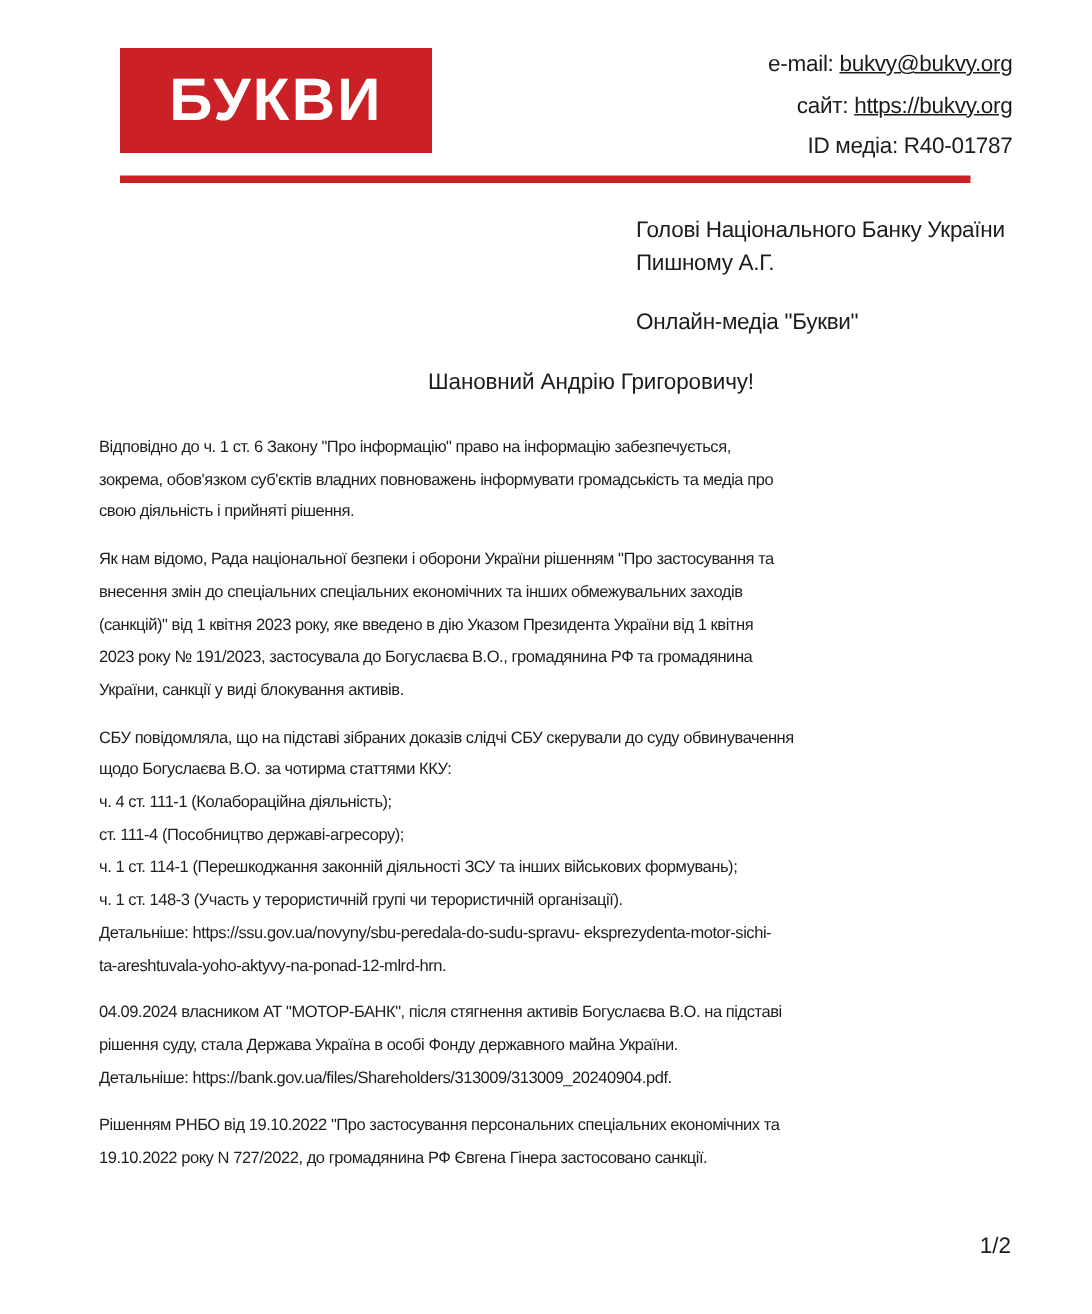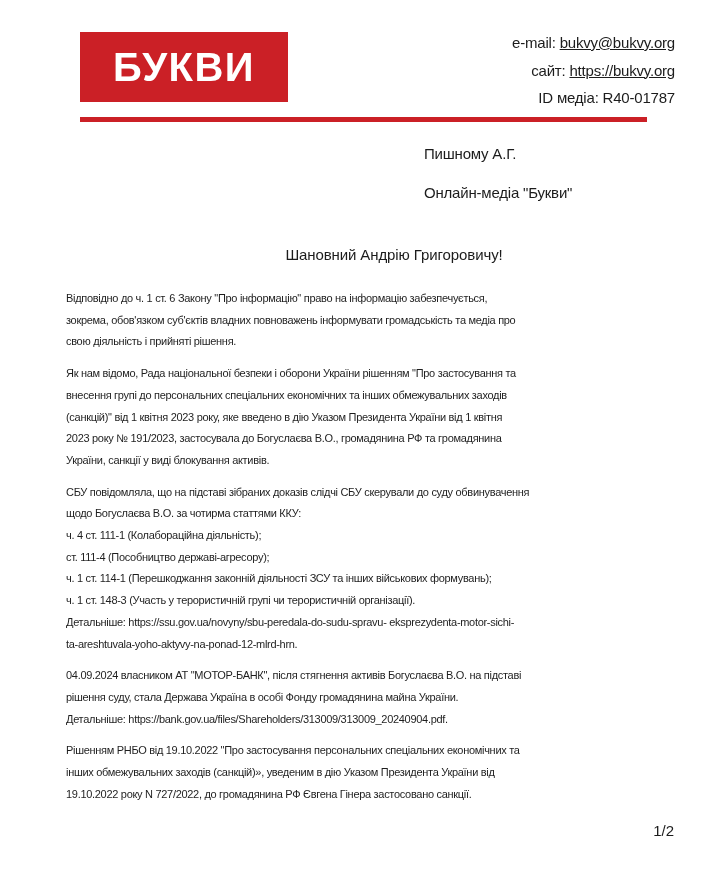--- a/index.html
+++ b/index.html
@@ -84,54 +84,54 @@
   <div>
     <span>сайт:</span>
     <span class="link">https://bukvy.org</span>
   </div>
   <div>ID медіа: R40-01787</div>
 </div>
 
 <div class="abs rule"></div>
 
 <div class="abs recipient">
+  <div>Голові Національного Банку України</div>
   <div>Пишному А.Г.</div>
   <div class="org">Онлайн-медіа "Букви"</div>
 </div>
 
 <div class="abs salutation">Шановний Андрію Григоровичу!</div>
 
 <div class="abs content">
   <div class="para">
     <div class="line">Відповідно до ч. 1 ст. 6 Закону "Про інформацію" право на інформацію забезпечується,</div>
     <div class="line">зокрема, обов'язком суб'єктів владних повноважень інформувати громадськість та медіа про</div>
     <div class="line">свою діяльність і прийняті рішення.</div>
   </div>
   <div class="para">
     <div class="line">Як нам відомо, Рада національної безпеки і оборони України рішенням "Про застосування та</div>
-    <div class="line">внесення групі до персональних спеціальних економічних та інших обмежувальних заходів</div>
+    <div class="line">внесення змін до спеціальних спеціальних економічних та інших обмежувальних заходів</div>
     <div class="line">(санкцій)" від 1 квітня 2023 року, яке введено в дію Указом Президента України від 1 квітня</div>
     <div class="line">2023 року № 191/2023, застосувала до Богуслаєва В.О., громадянина РФ та громадянина</div>
     <div class="line">України, санкції у виді блокування активів.</div>
   </div>
   <div class="para">
     <div class="line">СБУ повідомляла, що на підставі зібраних доказів слідчі СБУ скерували до суду обвинувачення</div>
     <div class="line">щодо Богуслаєва В.О. за чотирма статтями ККУ:</div>
     <div class="line">ч. 4 ст. 111-1 (Колабораційна діяльність);</div>
     <div class="line">ст. 111-4 (Пособництво державі-агресору);</div>
     <div class="line">ч. 1 ст. 114-1 (Перешкоджання законній діяльності ЗСУ та інших військових формувань);</div>
     <div class="line">ч. 1 ст. 148-3 (Участь у терористичній групі чи терористичній організації).</div>
     <div class="line">Детальніше: https://ssu.gov.ua/novyny/sbu-peredala-do-sudu-spravu- eksprezydenta-motor-sichi-</div>
     <div class="line">ta-areshtuvala-yoho-aktyvy-na-ponad-12-mlrd-hrn.</div>
   </div>
   <div class="para">
     <div class="line">04.09.2024 власником АТ "МОТОР-БАНК", після стягнення активів Богуслаєва В.О. на підставі</div>
-    <div class="line">рішення суду, стала Держава Україна в особі Фонду громадянина майна України.</div>
+    <div class="line">рішення суду, стала Держава Україна в особі Фонду державного майна України.</div>
     <div class="line">Детальніше: https://bank.gov.ua/files/Shareholders/313009/313009_20240904.pdf.</div>
   </div>
   <div class="para">
     <div class="line">Рішенням РНБО від 19.10.2022 "Про застосування персональних спеціальних економічних та</div>
-    <div class="line">інших обмежувальних заходів (санкцій)», уведеним в дію Указом Президента України від</div>
     <div class="line">19.10.2022 року N 727/2022, до громадянина РФ Євгена Гінера застосовано санкції.</div>
   </div>
 </div>
 
 <div class="abs page-number">1/2</div>
 
 </body></html>

